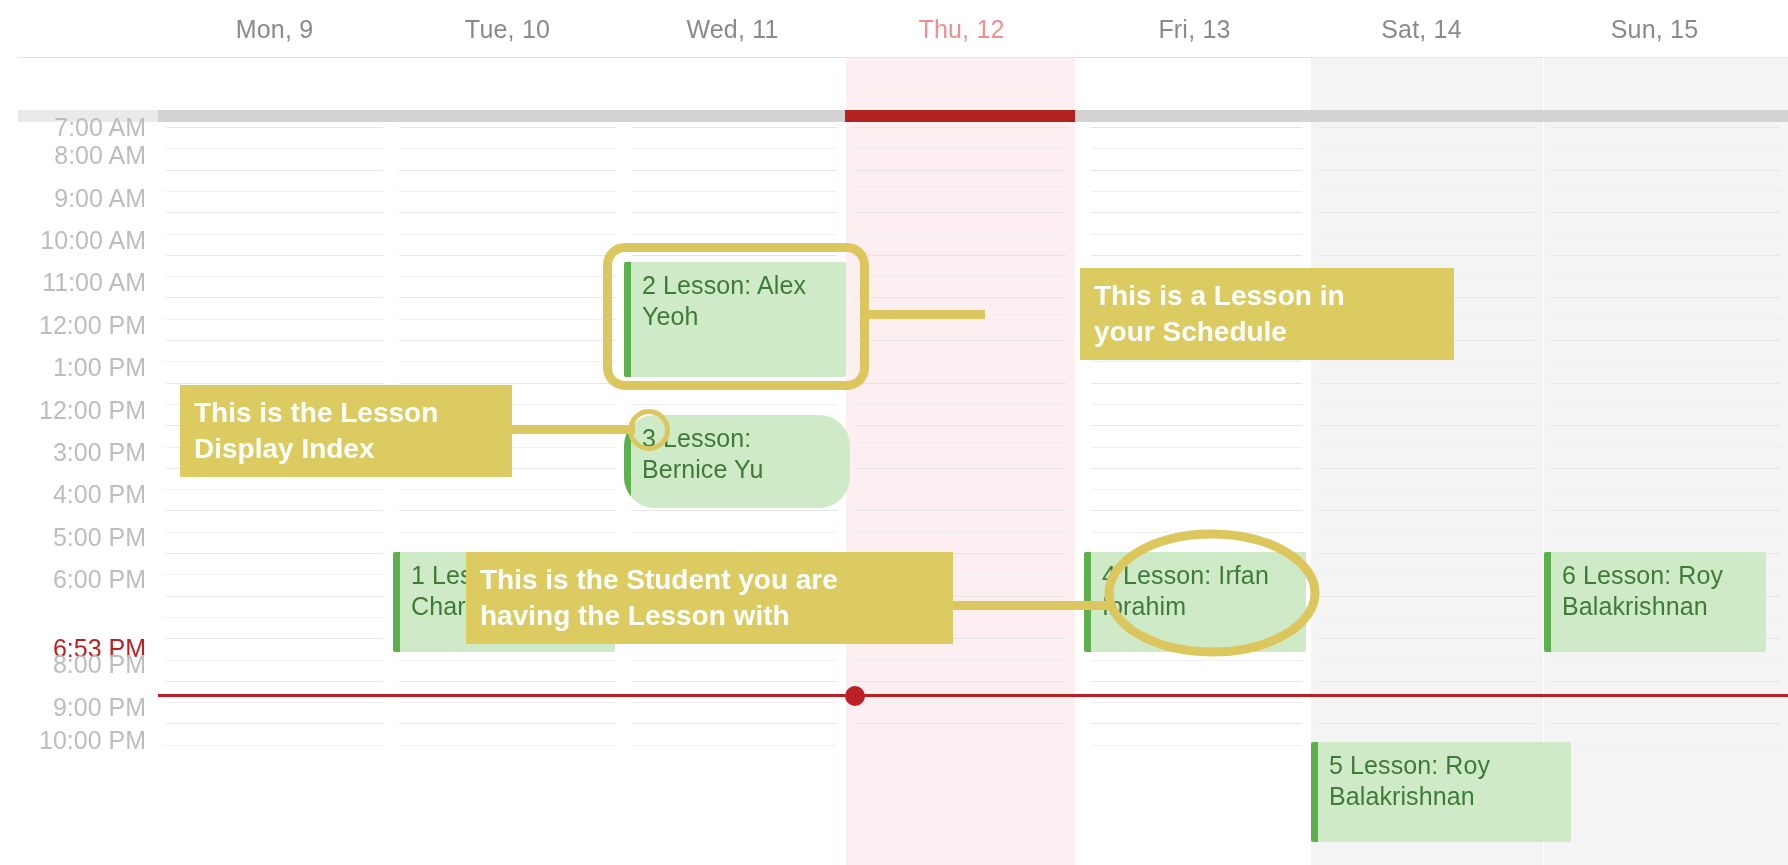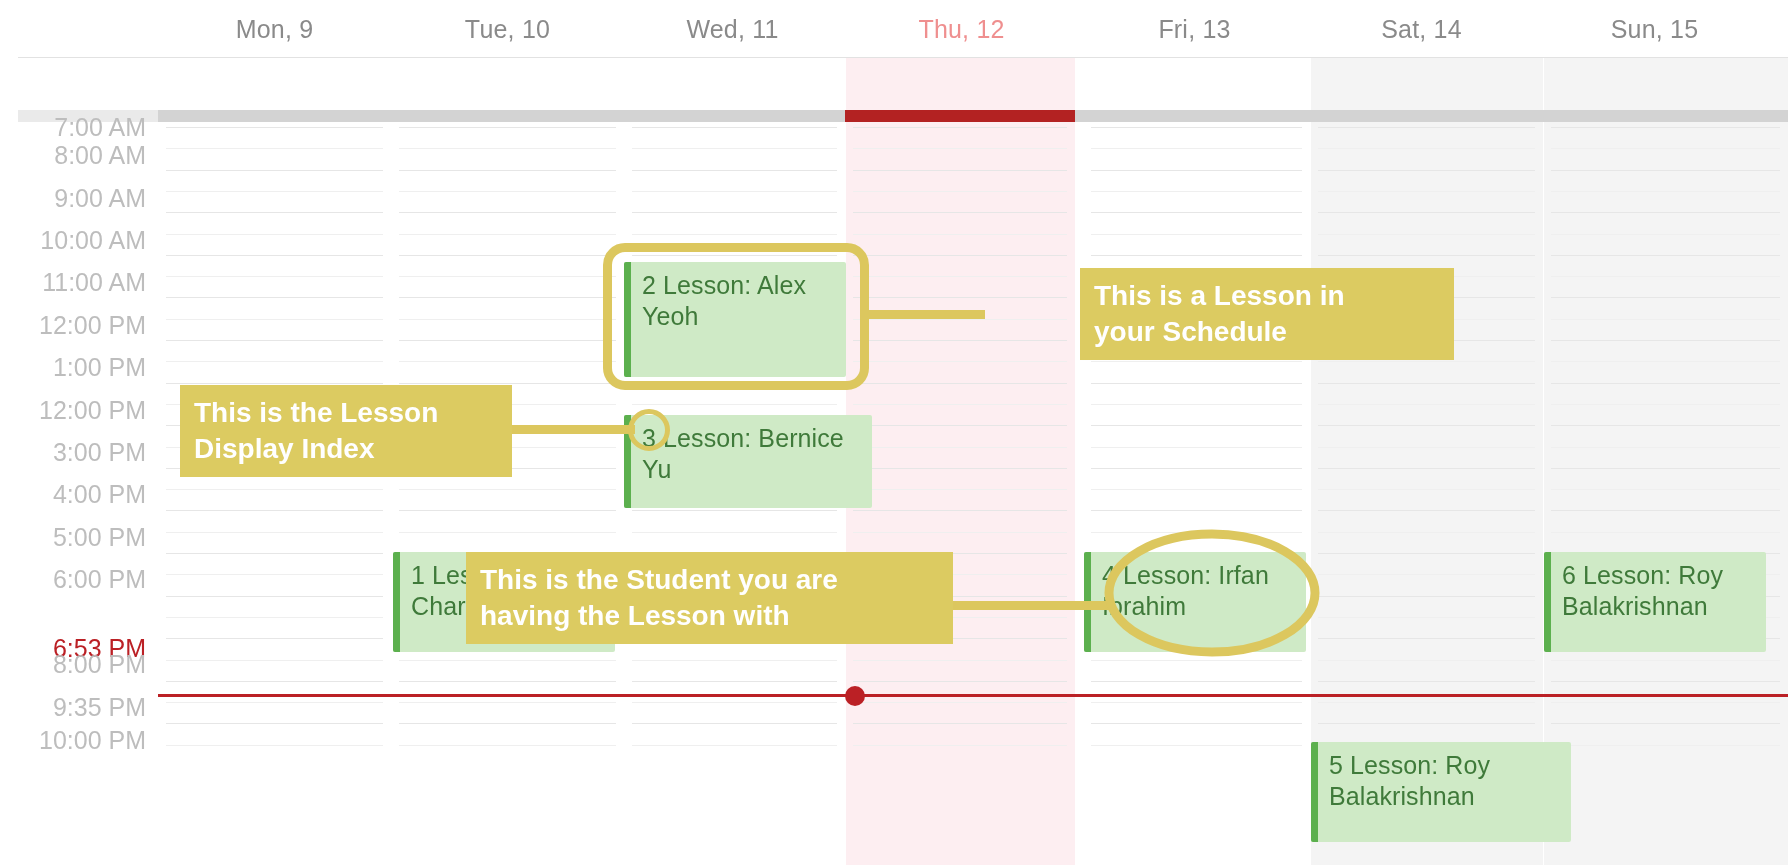--- a/index.html
+++ b/index.html
@@ -244,21 +244,21 @@
     <div class="tlabel" style="top:282px;">11:00 AM</div>
     <div class="tlabel" style="top:325px;">12:00 PM</div>
     <div class="tlabel" style="top:367px;">1:00 PM</div>
     <div class="tlabel" style="top:410px;">12:00 PM</div>
     <div class="tlabel" style="top:452px;">3:00 PM</div>
     <div class="tlabel" style="top:494px;">4:00 PM</div>
     <div class="tlabel" style="top:537px;">5:00 PM</div>
     <div class="tlabel" style="top:579px;">6:00 PM</div>
     <div class="tlabel now" style="top:648px;">6:53 PM</div>
     <div class="tlabel" style="top:664px;">8:00 PM</div>
-    <div class="tlabel" style="top:707px;">9:35 PM</div>
+    <div class="tlabel" style="top:707px;">9:00 PM</div>
     <div class="tlabel" style="top:740px;">10:00 PM</div>
   </div>
 
   <div id="gridlines">
       <div class="hline" style="left: 166px; top: 127px; width: 217px;"></div>
       <div class="hline" style="left: 399px; top: 127px; width: 217px;"></div>
       <div class="hline" style="left: 632px; top: 127px; width: 205px;"></div>
       <div class="hline" style="left: 853px; top: 127px; width: 214px;"></div>
       <div class="hline" style="left: 1091px; top: 127px; width: 211px;"></div>
       <div class="hline" style="left: 1318px; top: 127px; width: 217px;"></div>
@@ -471,21 +471,21 @@
   <div class="vline" style="left:158px;"></div>
   <div class="vline" style="left:391px;"></div>
   <div class="vline" style="left:624px;"></div>
   <div class="vline" style="left:845px;"></div>
   <div class="vline" style="left:1083px;"></div>
   <div class="vline" style="left:1310px;"></div>
   <div class="vline" style="left:1543px;"></div>
 
   <div class="event" style="left:624px; top:262px; width:222px; height:115px;">2 Lesson: Alex Yeoh</div>
 
-  <div class="event" style="left:624px; top:415px; width:248px; height:93px;">3 Lesson: Bernice Yu</div>
+  <div class="event" style="left:624px; top:415px; width:226px; height:93px;border-radius:31px;">3 Lesson: Bernice Yu</div>
 
   <div class="event" style="left:393px; top:552px; width:222px; height:100px;">1 Lesson: Charlotte Ibrahim</div>
 
   <div class="event" style="left:1084px; top:552px; width:222px; height:100px;">4 Lesson: Irfan Ibrahim</div>
 
   <div class="event" style="left:1544px; top:552px; width:222px; height:100px;">6 Lesson: Roy Balakrishnan</div>
 
   <div class="event" style="left:1311px; top:742px; width:260px; height:100px;">5 Lesson: Roy Balakrishnan</div>
 
   <div class="nowline" style="top:694px;"></div>

